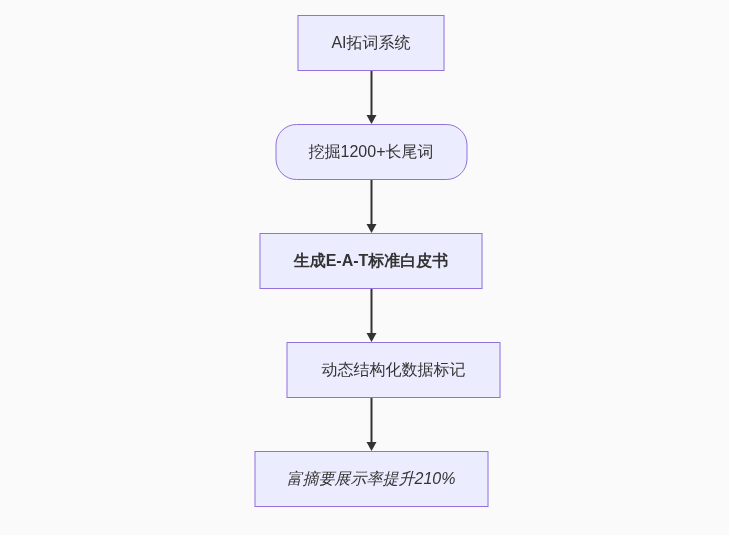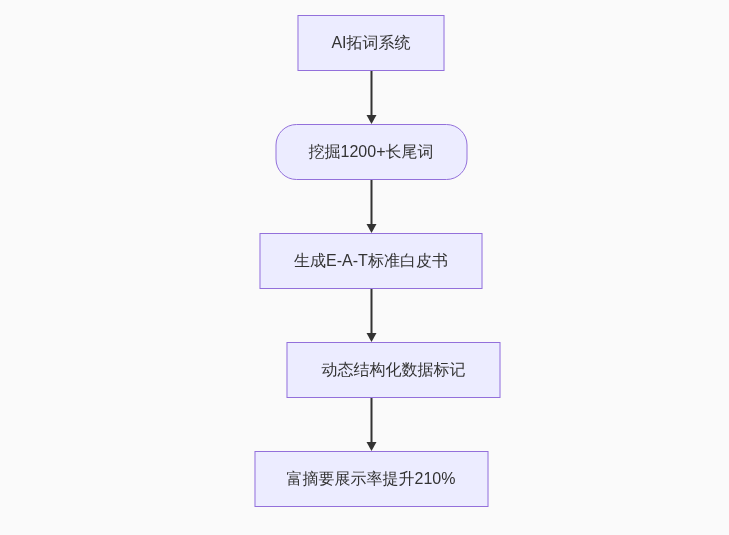--- a/index.html
+++ b/index.html
@@ -65,25 +65,25 @@
       <div class="flow-node" style="min-width: 147px;">AI拓词系统</div>
       <div class="flow-arrow">
     <div class="shaft"></div>
     <div class="head"></div>
   </div>
       <div class="flow-node" style="min-width: 192px; border-radius: 21px;">挖掘1200+长尾词</div>
       <div class="flow-arrow">
     <div class="shaft"></div>
     <div class="head"></div>
   </div>
-      <div class="flow-node" style="min-width: 223px;">生成E-A-T标准白皮书</div>
+      <div class="flow-node" style="min-width: 223px; font-weight: bold;">生成E-A-T标准白皮书</div>
       <div class="flow-arrow">
     <div class="shaft"></div>
     <div class="head"></div>
   </div>
       <div class="flow-node" style="min-width: 214px; margin-left: 45px;">动态结构化数据标记</div>
       <div class="flow-arrow">
     <div class="shaft"></div>
     <div class="head"></div>
   </div>
-      <div class="flow-node" style="min-width: 234px;">富摘要展示率提升210%</div>
+      <div class="flow-node" style="min-width: 234px; font-style: italic;">富摘要展示率提升210%</div>
     </div>
 </div>
 
 </body></html>

